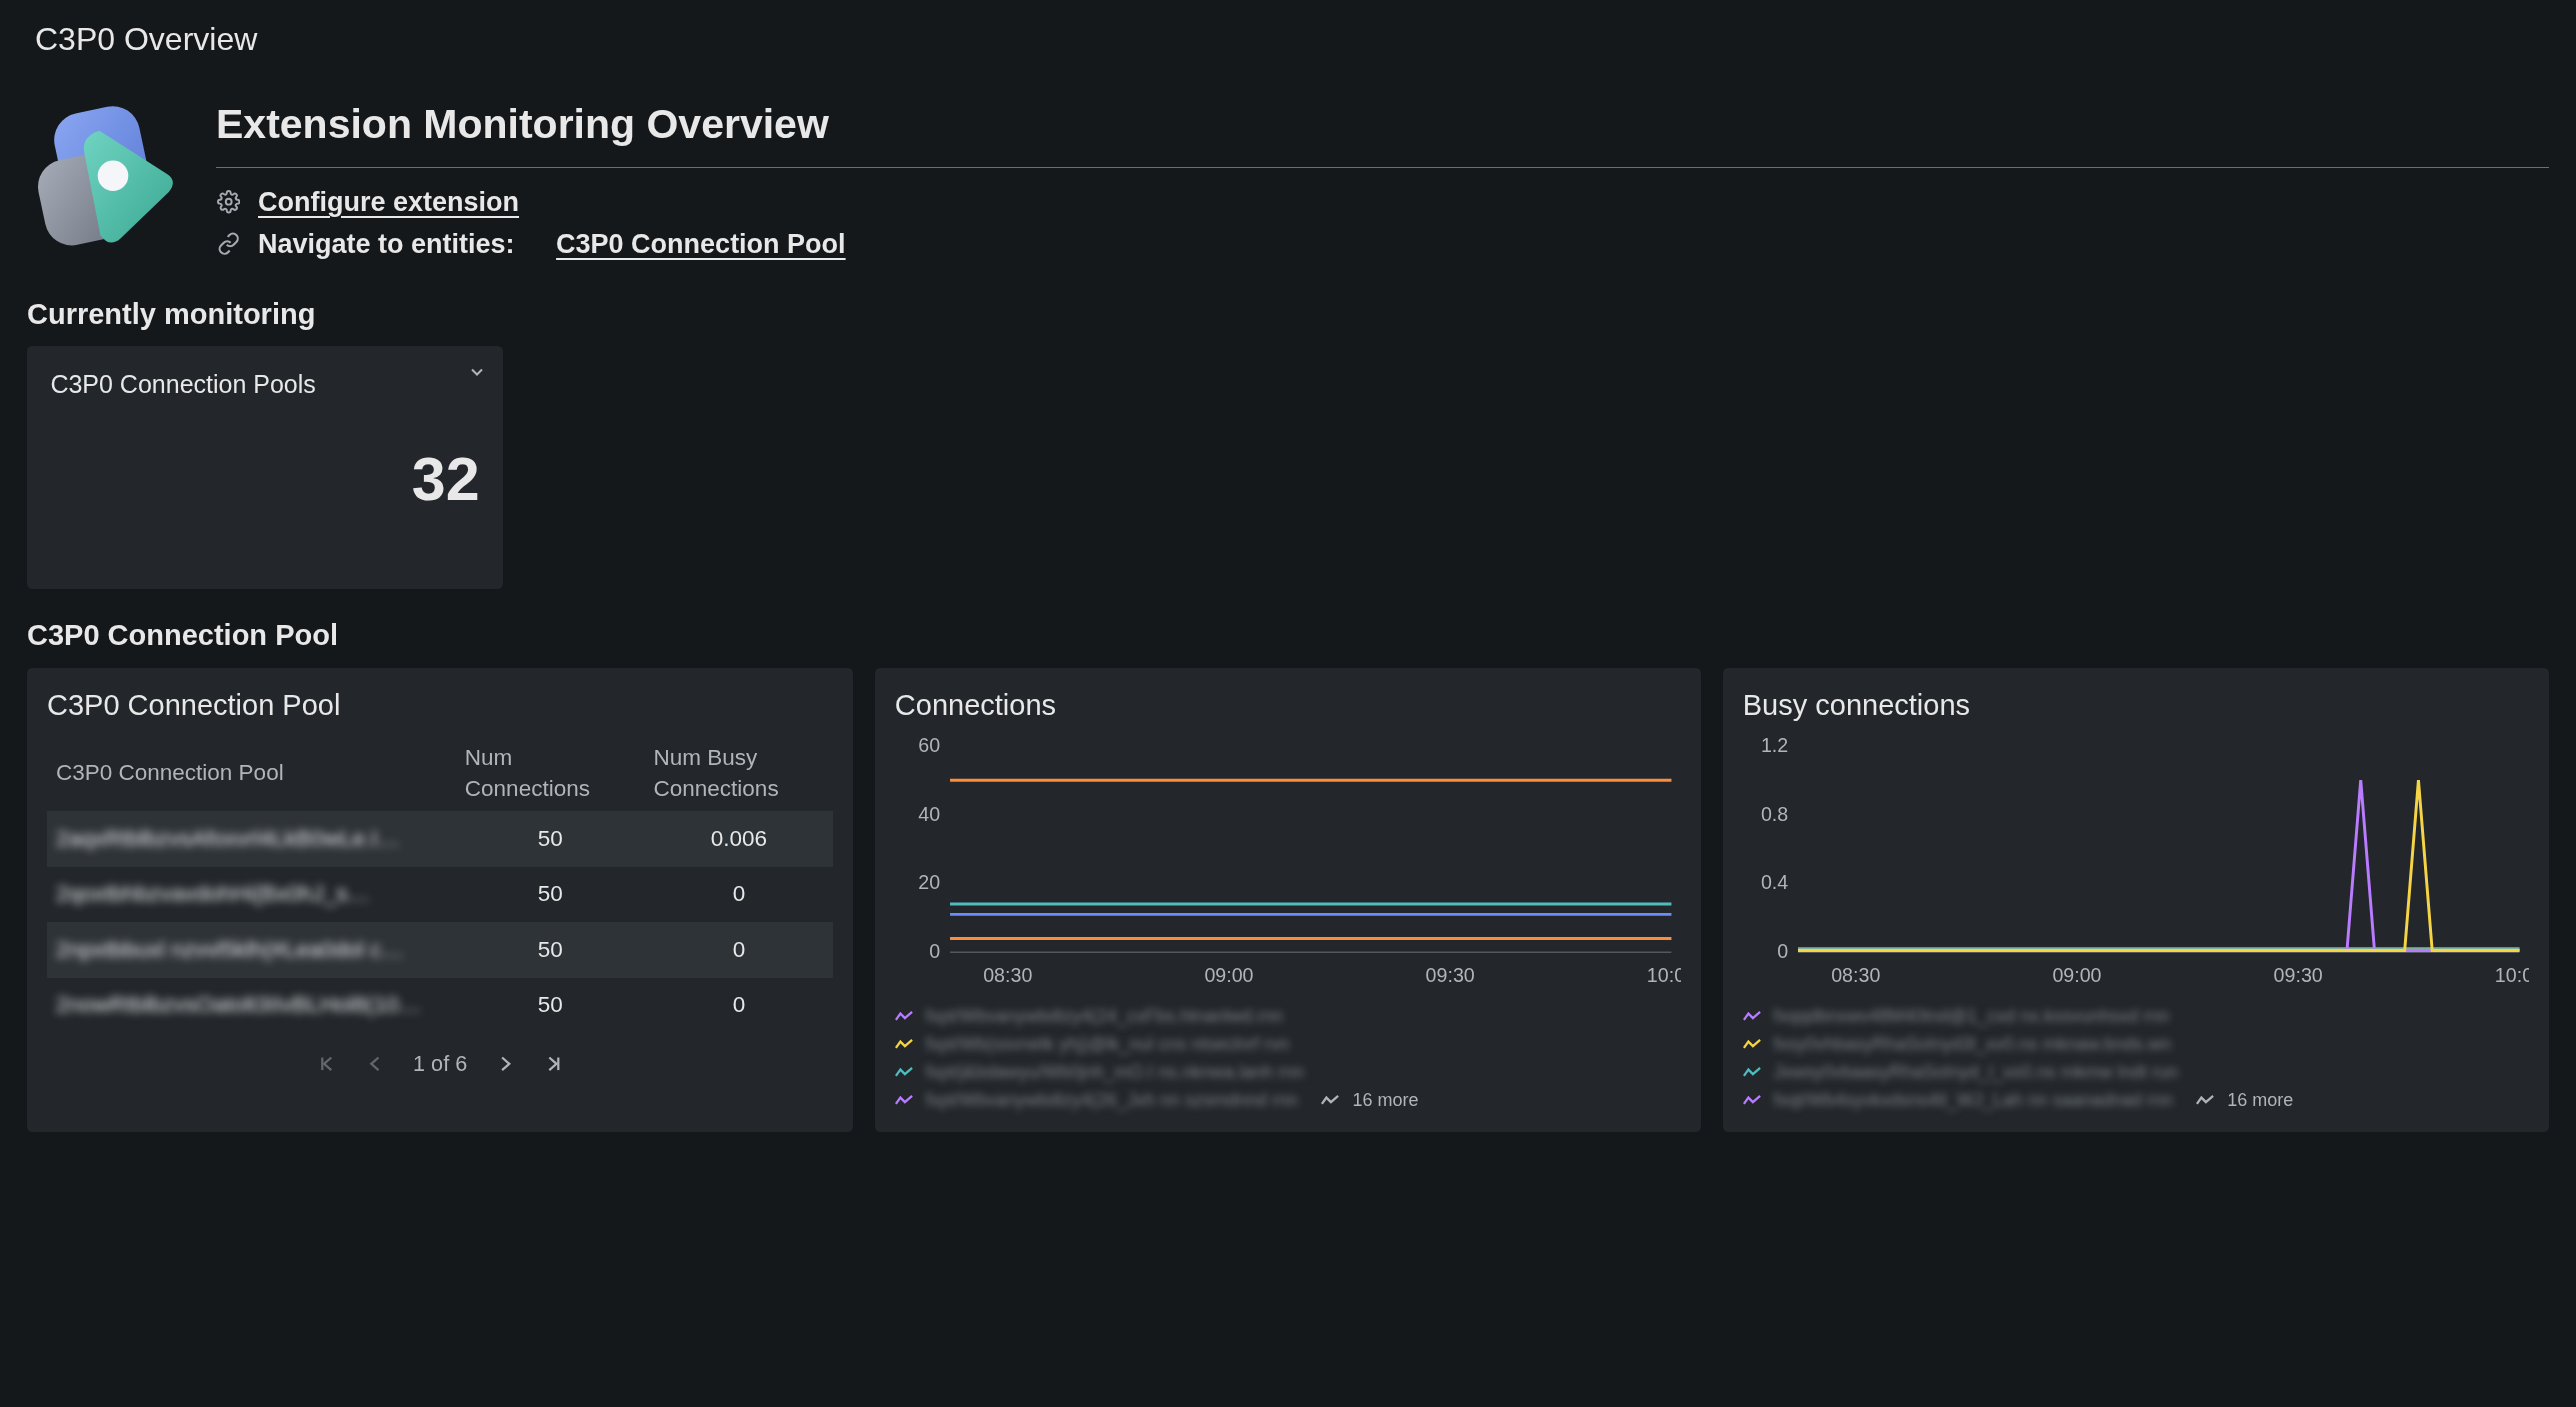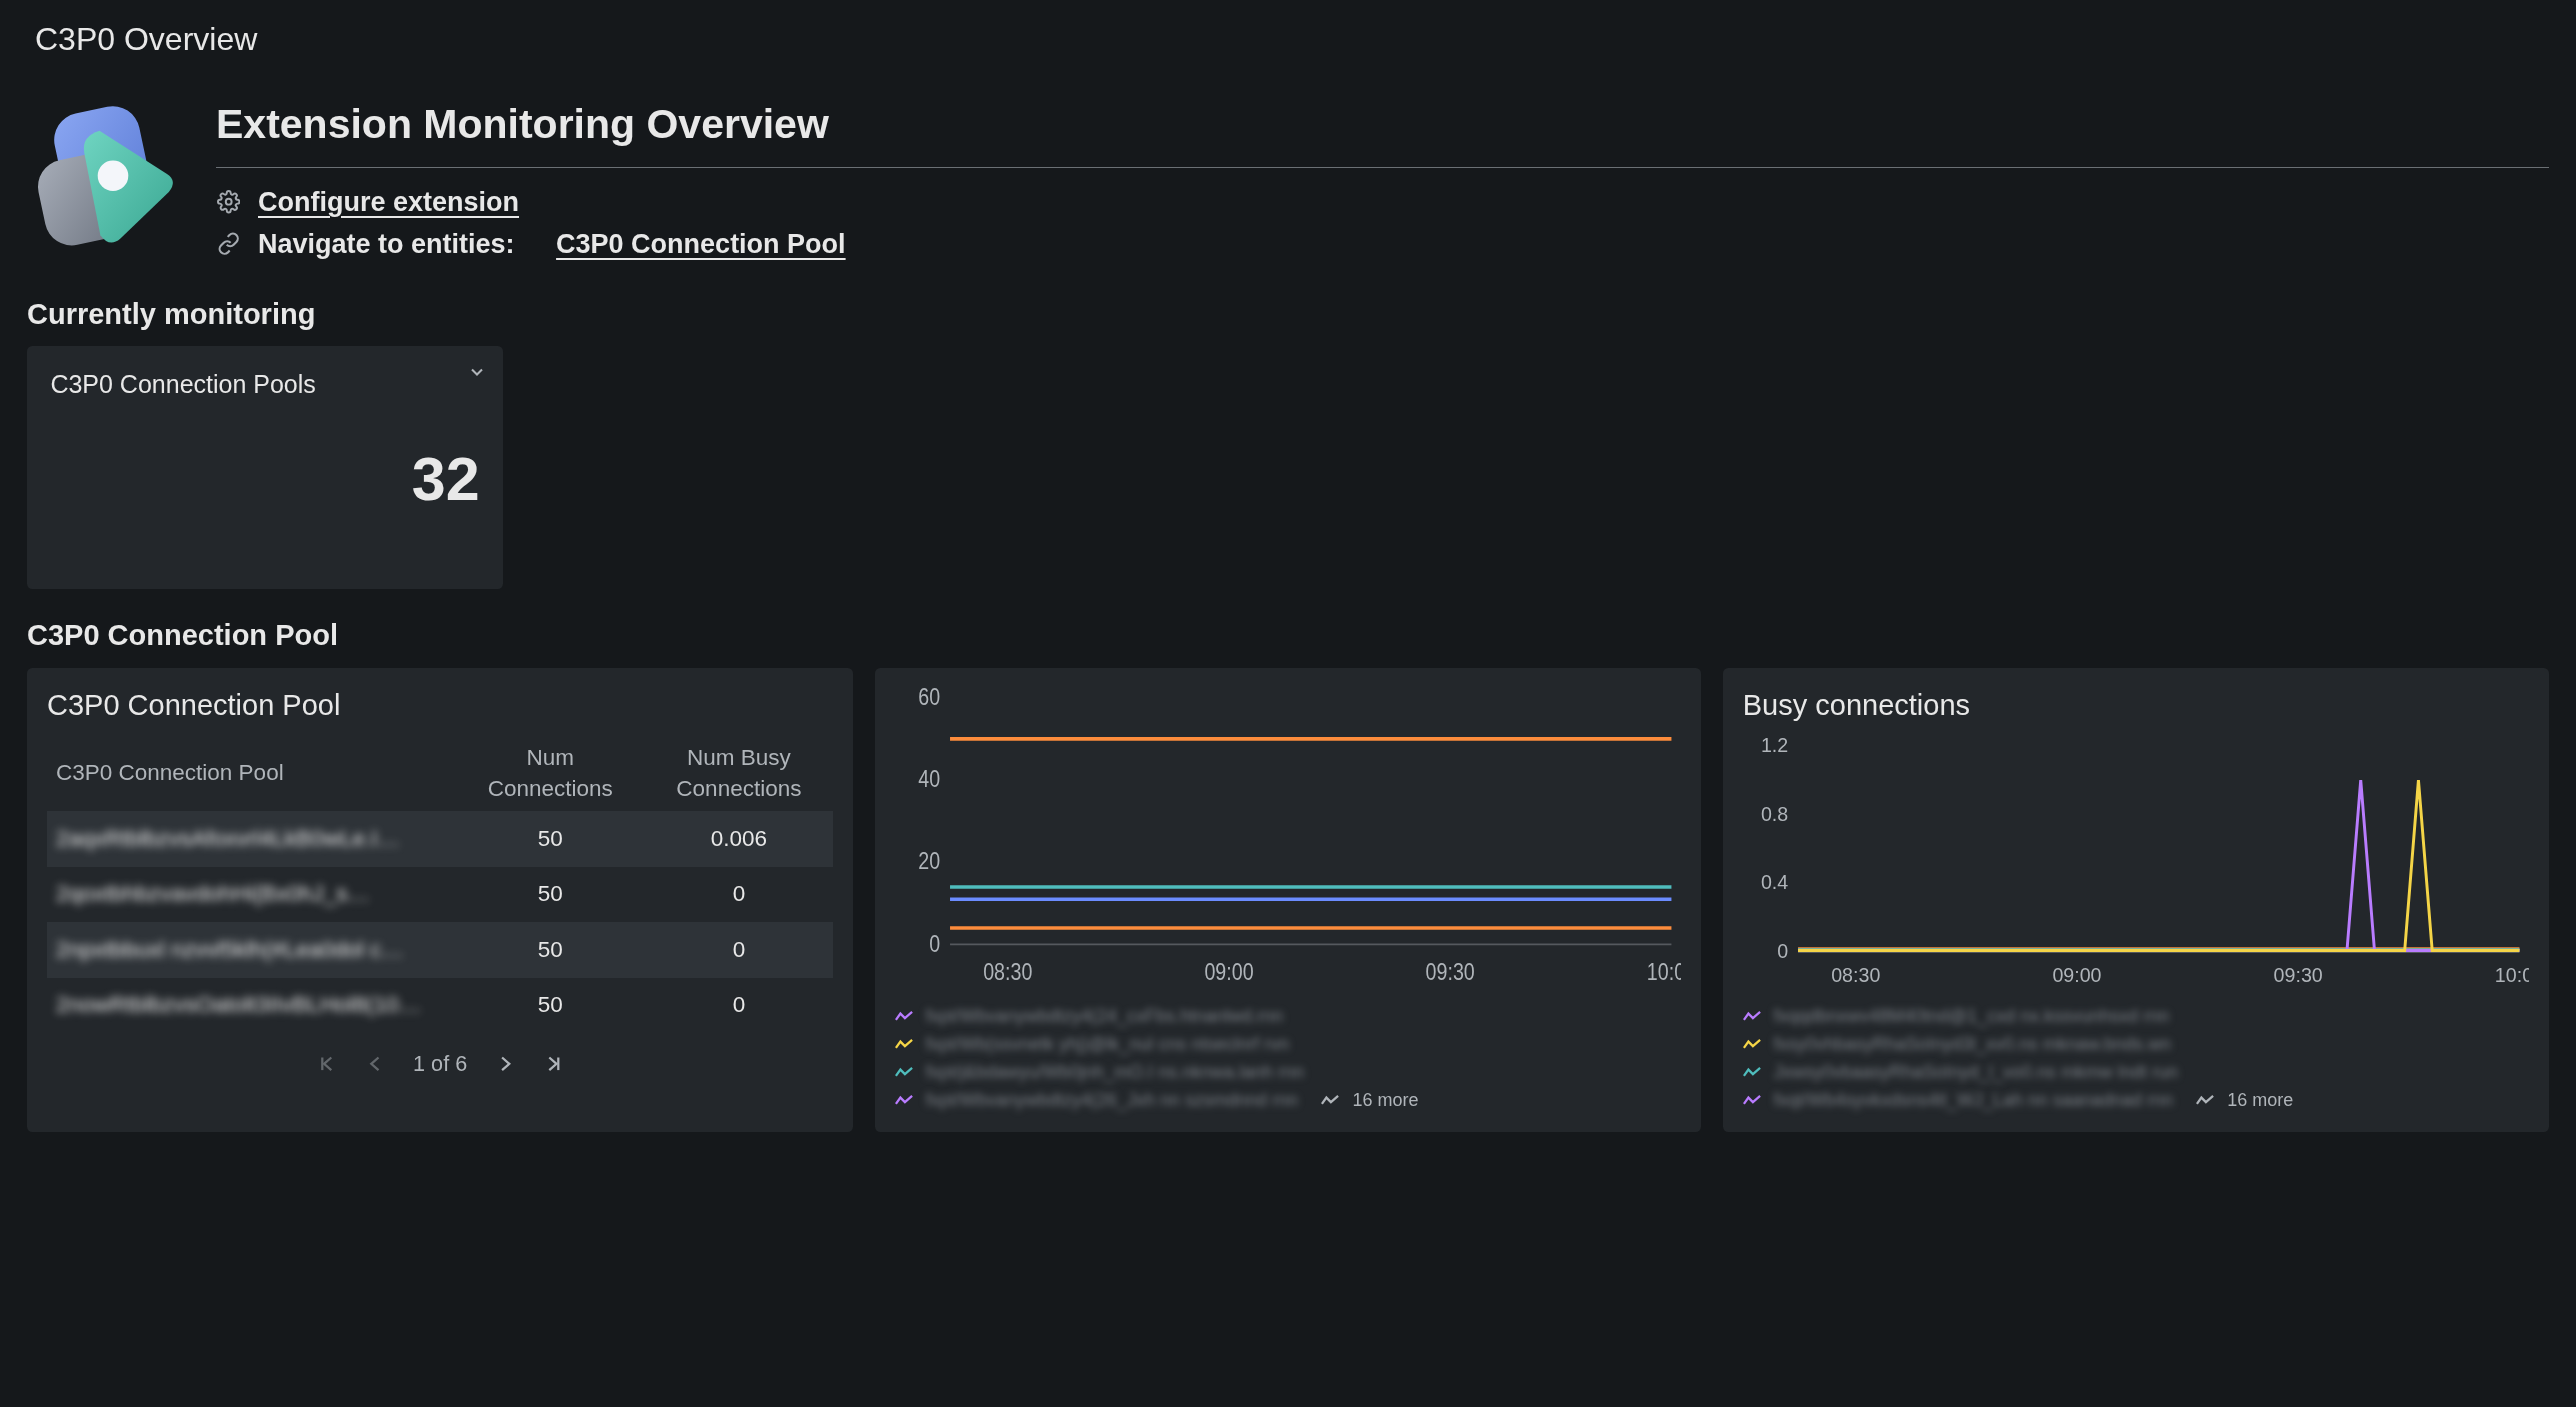--- a/index.html
+++ b/index.html
@@ -41,21 +41,21 @@
   .tile .tile-menu svg{width:20px;height:20px;}
   .kpi-tile{width:476px;height:243px;}
   .kpi-value{font-size:61px;font-weight:600;text-align:right;margin-top:36px;}
   .pool-grid{display:grid;grid-template-columns:1fr 1fr 1fr;gap:21.6px;}
   .panel{background:var(--panel);border-radius:5.4px;position:relative;padding:18px 20px 20px 20px;min-height:440px;display:flex;flex-direction:column;}
   .panel .panel-title{font-size:29px;font-weight:400;margin:0 0 10.8px 0;}
   .panel .tile-menu{position:absolute;top:14.4px;right:18px;color:var(--text-dim);}
   
   table.pool-table{width:100%;border-collapse:collapse;table-layout:fixed;}
   table.pool-table th{text-align:left;font-weight:400;font-size:22.5px;color:var(--text-dim);padding:7.2px 9px;}
-  table.pool-table th.num{text-align:center;}
+  table.pool-table th.num{text-align:left;}
   table.pool-table td{padding:12.6px 9px;font-size:22.5px;color:var(--text);}
   table.pool-table td.num{text-align:center;}
   table.pool-table tbody tr:nth-child(odd){background:var(--row-alt);}
   table.pool-table td.name{white-space:nowrap;overflow:hidden;text-overflow:ellipsis;filter:blur(4.5px);user-select:none;}
   .pager{display:flex;align-items:center;justify-content:center;gap:27px;margin-top:16px;font-size:21.6px;color:var(--text-dim);}
   .pager .pg-btn{color:var(--text-dim);display:inline-flex;align-items:center;}
   .pager .pg-btn svg{width:21.6px;height:21.6px;}
   .pager .pg-btn.disabled{opacity:.45;}
   
   .chart-box{flex:1;display:flex;flex-direction:column;}
@@ -209,20 +209,21 @@
       </span>
     </div>
   </div>
 
   <div class="panel">
     <span class="tile-menu">
       <svg viewBox="0 0 24 24" fill="none" stroke="currentColor" stroke-width="2.5">
           <polyline points="6 9 12 15 18 9"></polyline>
         </svg>
     </span>
+    <div class="panel-title">Connections</div>
     <div class="chart-box">
       <div class="chart-area">
         <svg viewBox="0 0 800 260" preserveAspectRatio="none" id="chart0" style="font-size:26px">
             <text class="axis-label" x="46" y="226" text-anchor="end">0</text>
             <text class="axis-label" x="46" y="156" text-anchor="end">20</text>
             <text class="axis-label" x="46" y="86" text-anchor="end">40</text>
             <text class="axis-label" x="46" y="16" text-anchor="end">60</text>
             <line x1="56" y1="220" x2="790" y2="220" stroke="#55595e" stroke-width="1.5"></line>
             <text class="axis-label" x="114.72" y="250" text-anchor="middle">08:30</text>
             <text class="axis-label" x="339.8133333333334" y="250" text-anchor="middle">09:00</text>

